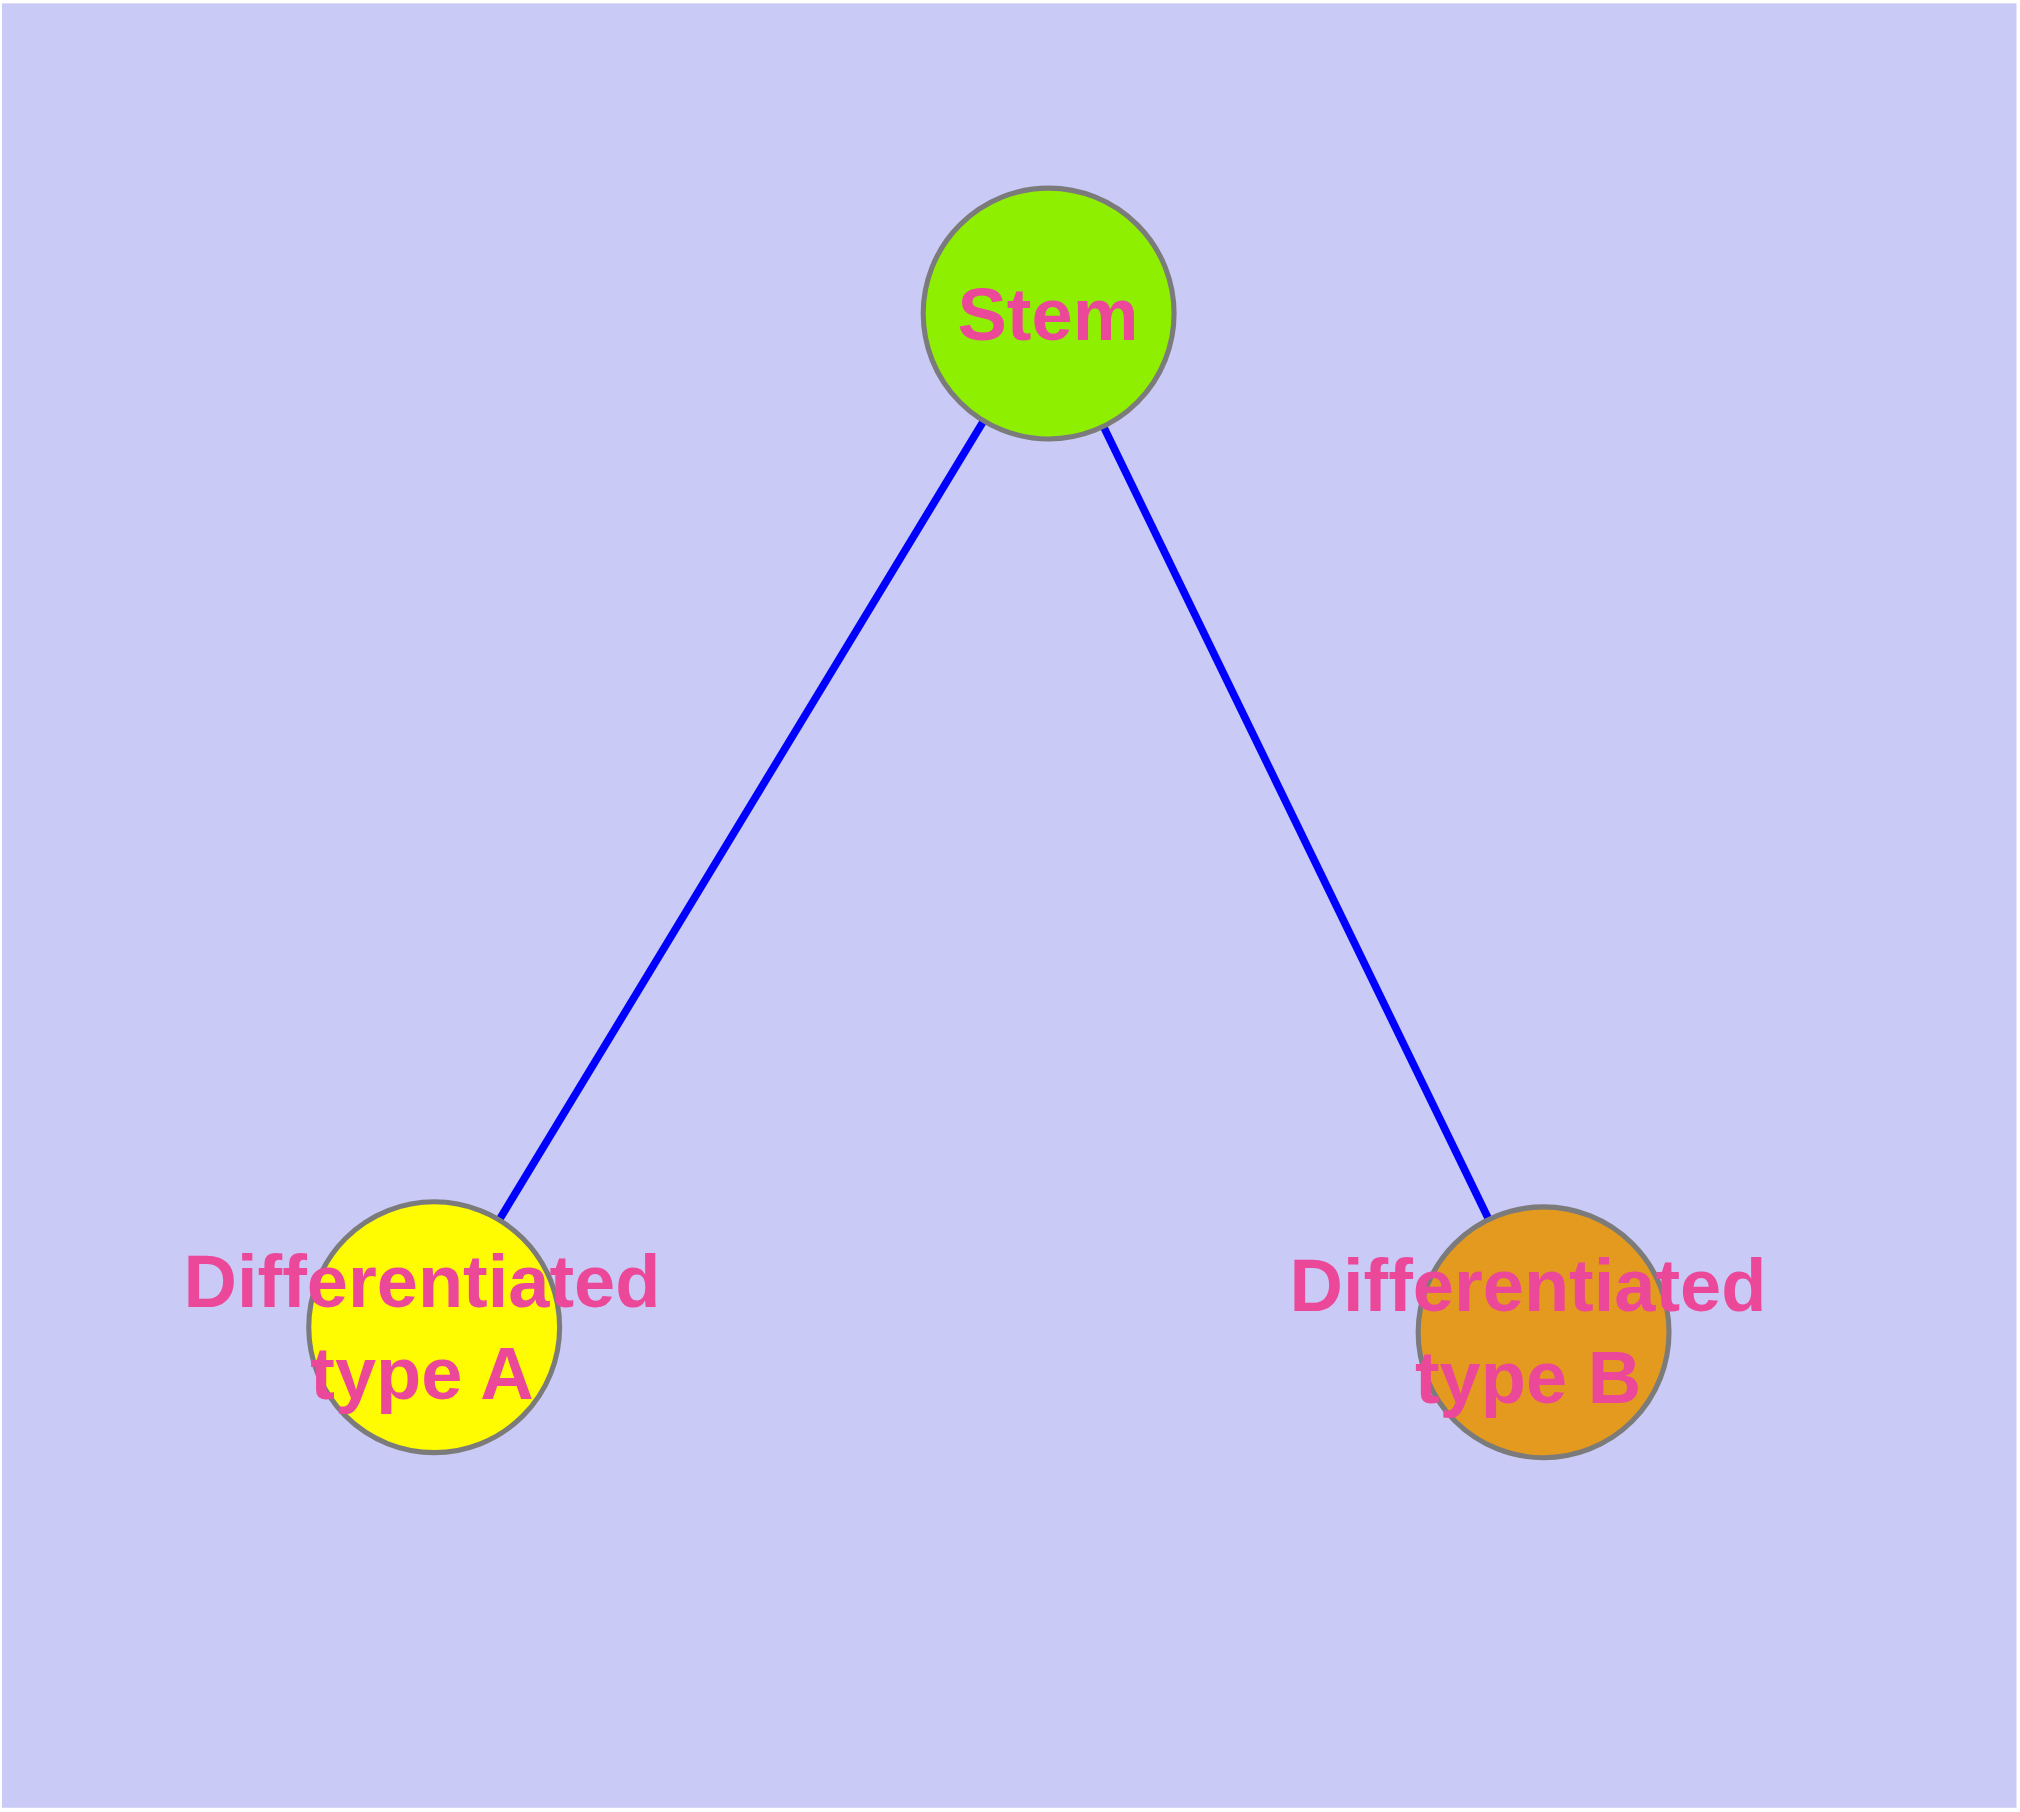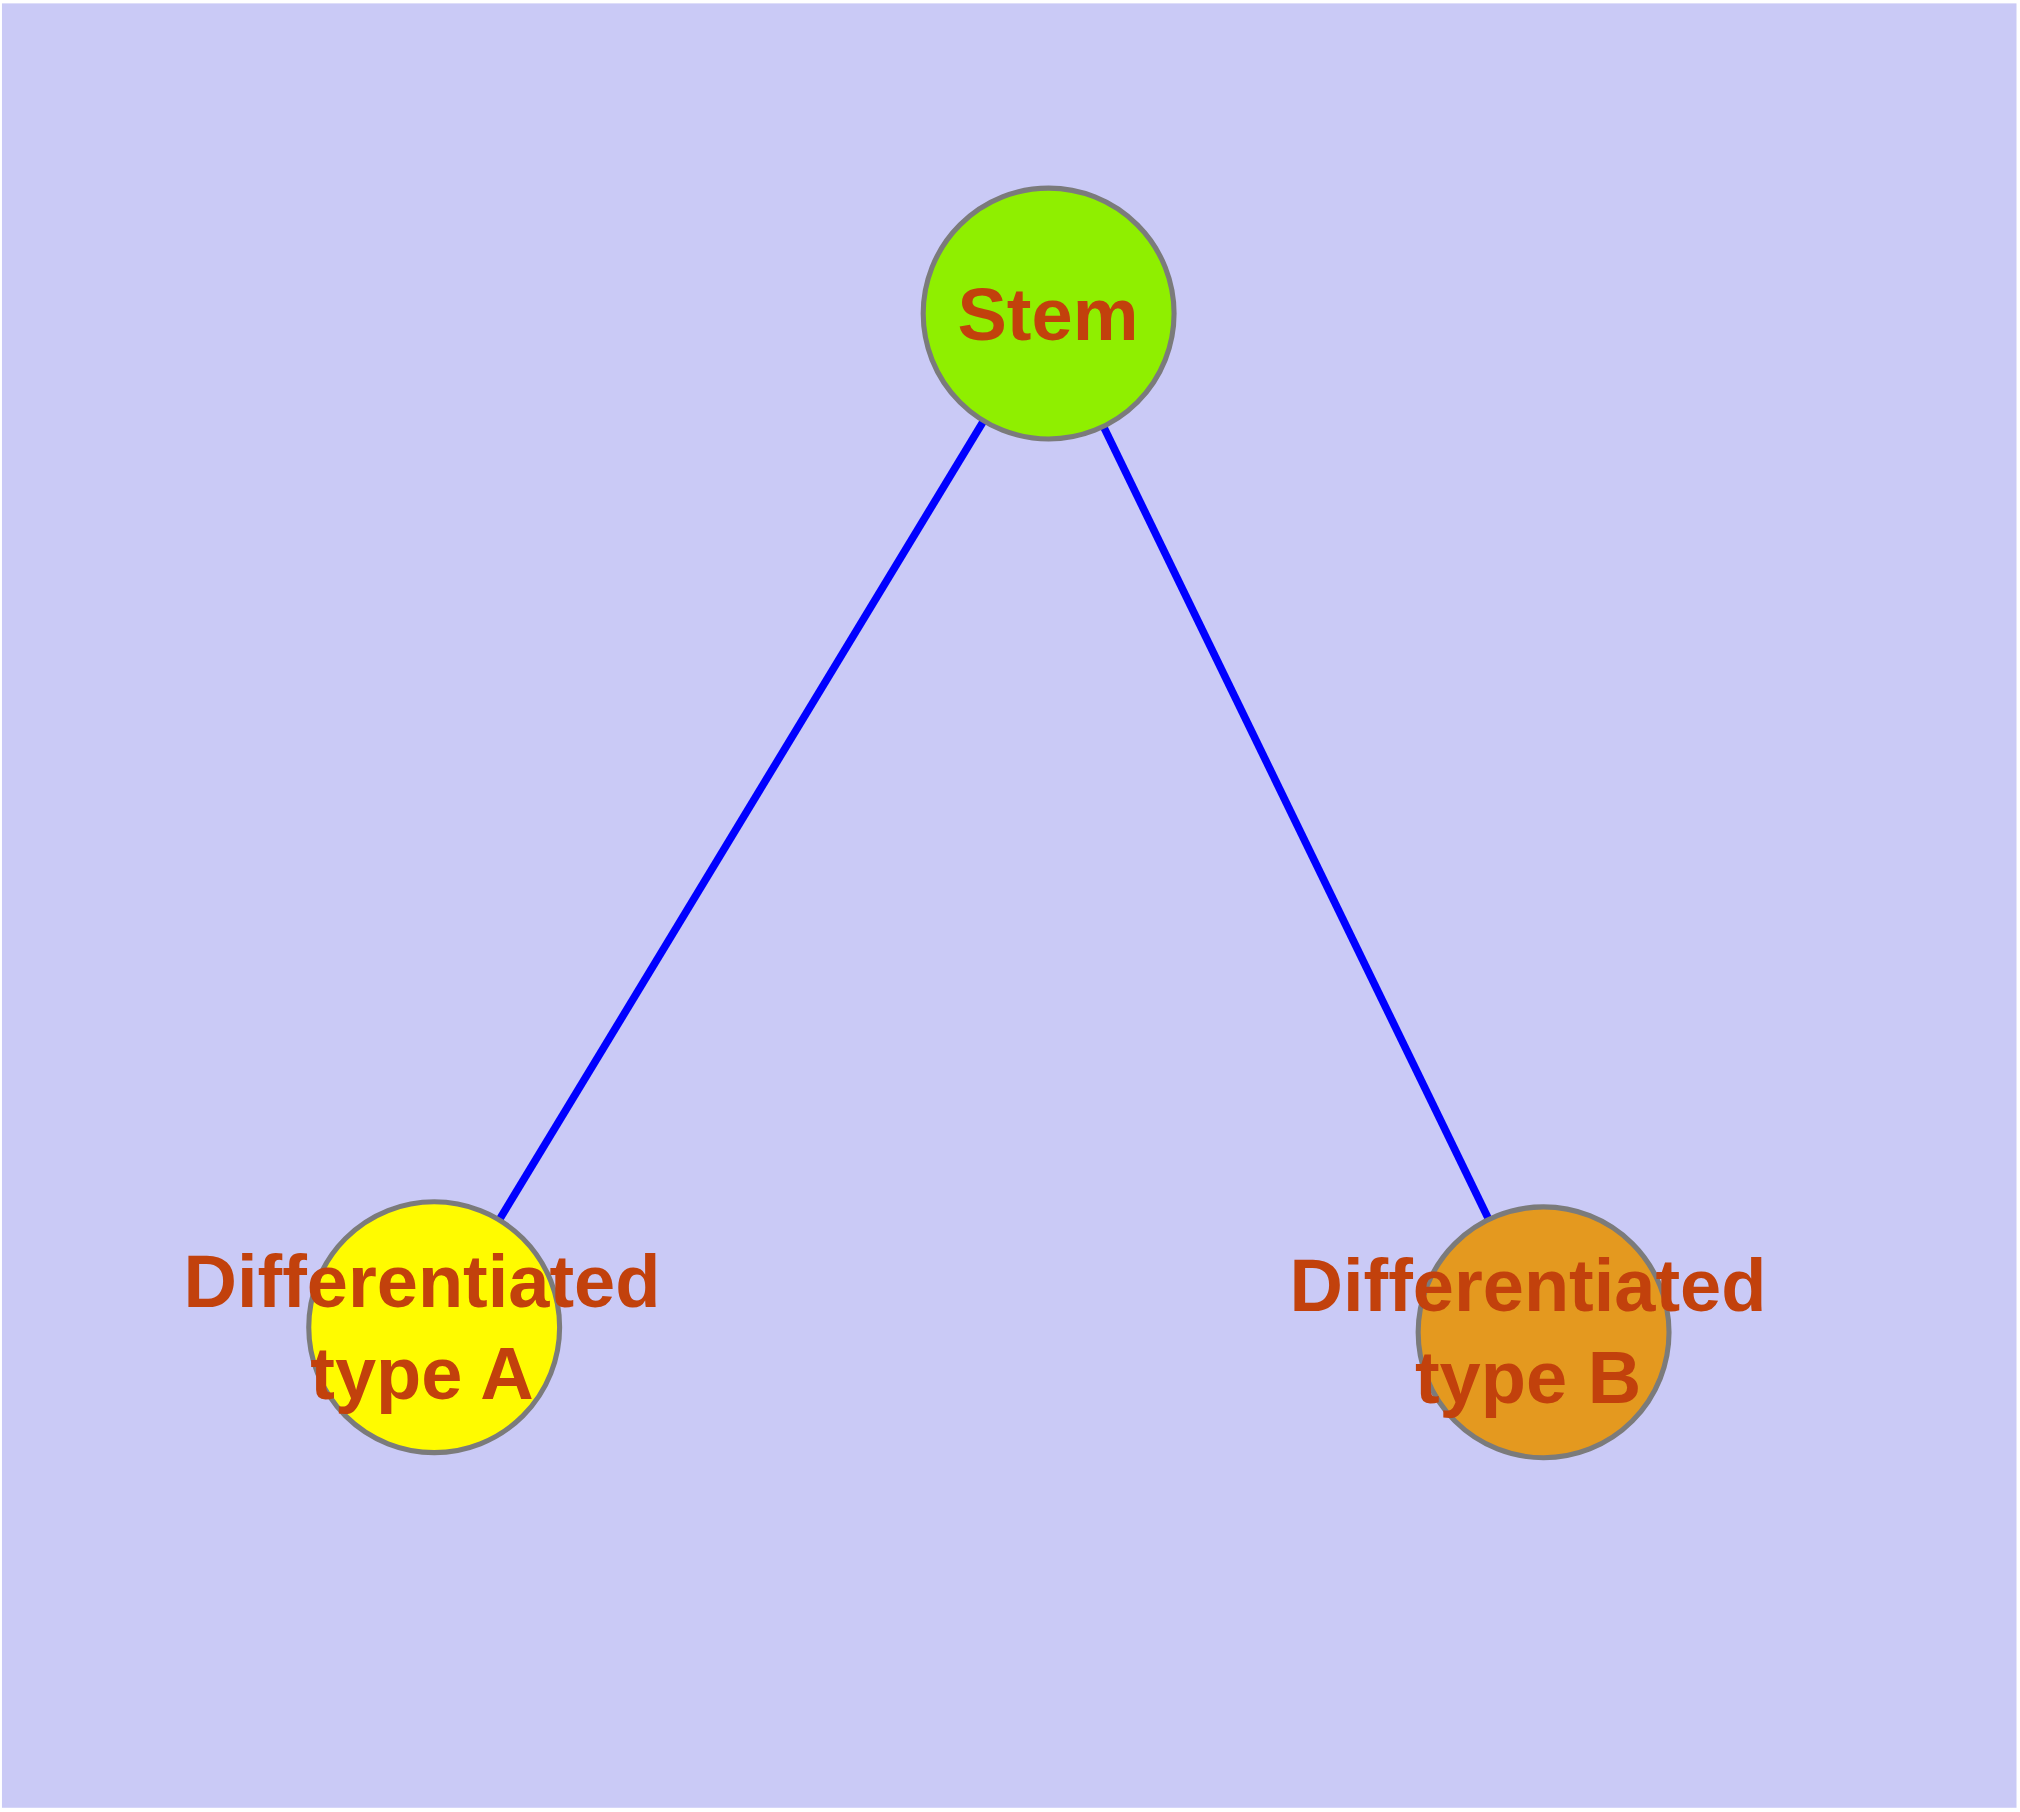--- a/index.html
+++ b/index.html
@@ -20,21 +20,21 @@
     left: 0;
     top: 0;
     display: block;
   }
   .node-label {
     position: absolute;
     width: 848px;
     transform: translate(-50%, -50%);
     text-align: center;
     white-space: pre-line;
-    color: #c2410c;
+    color: #ec4899;
     font-weight: 700;
     font-size: 74px;
     line-height: 92px;
     letter-spacing: 0;
     pointer-events: none;
   }
   .label-stem   { left: 1048px; top: 315px; }
   .label-type-a { left: 422px;  top: 1328px; }
   .label-type-b { left: 1528px; top: 1332px; }
 </style>

